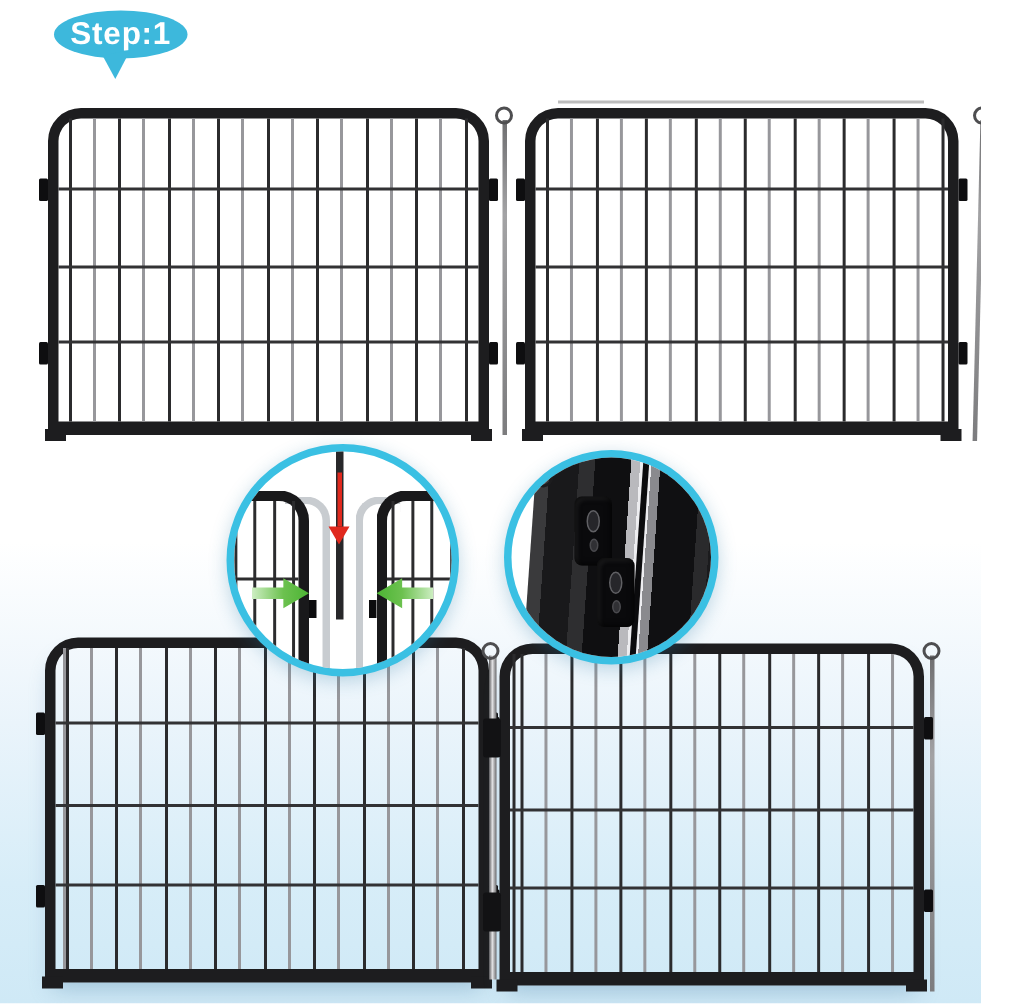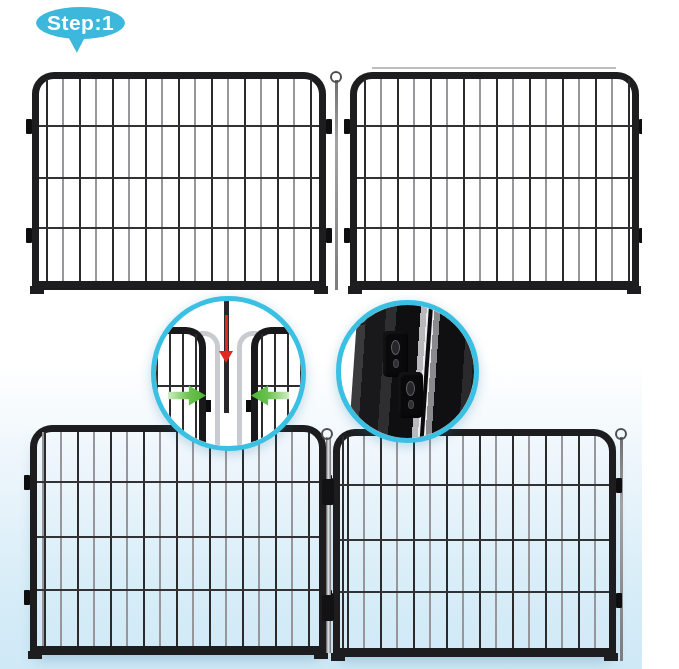--- a/index.html
+++ b/index.html
@@ -1,19 +1,20 @@
 <!DOCTYPE html>
 <html style="--badge-cyan: #3db8dc; --ring-cyan: #3ac0e3; --arrow-red: #e0291e; --arrow-green: #4cb434; --fence-black: #1d1d1f; --bg-bottom-blue: #cfe9f6;"><head>
 <meta charset="utf-8">
 <style>
   html,body{margin:0;padding:0;}
   body{font-family:"Liberation Sans",sans-serif;}
   .canvas{
     position:relative;width:642px;height:669px;overflow:hidden;
     background:linear-gradient(180deg,#ffffff 0%,#ffffff 54%,#eaf4fb 72%,#d7edf8 88%,#cfe9f6 100%);
+    padding-left:12px;
   }
 
   
   .badge{
     position:absolute;display:flex;align-items:center;justify-content:center;
     background:var(--badge-cyan,#3db8dc);color:#fff;font-weight:700;font-size:21px;
     border-radius:50%;z-index:8;letter-spacing:.5px;
   }
   .badge::after{
     content:"";position:absolute;bottom:-13px;left:38%;width:0;height:0;

